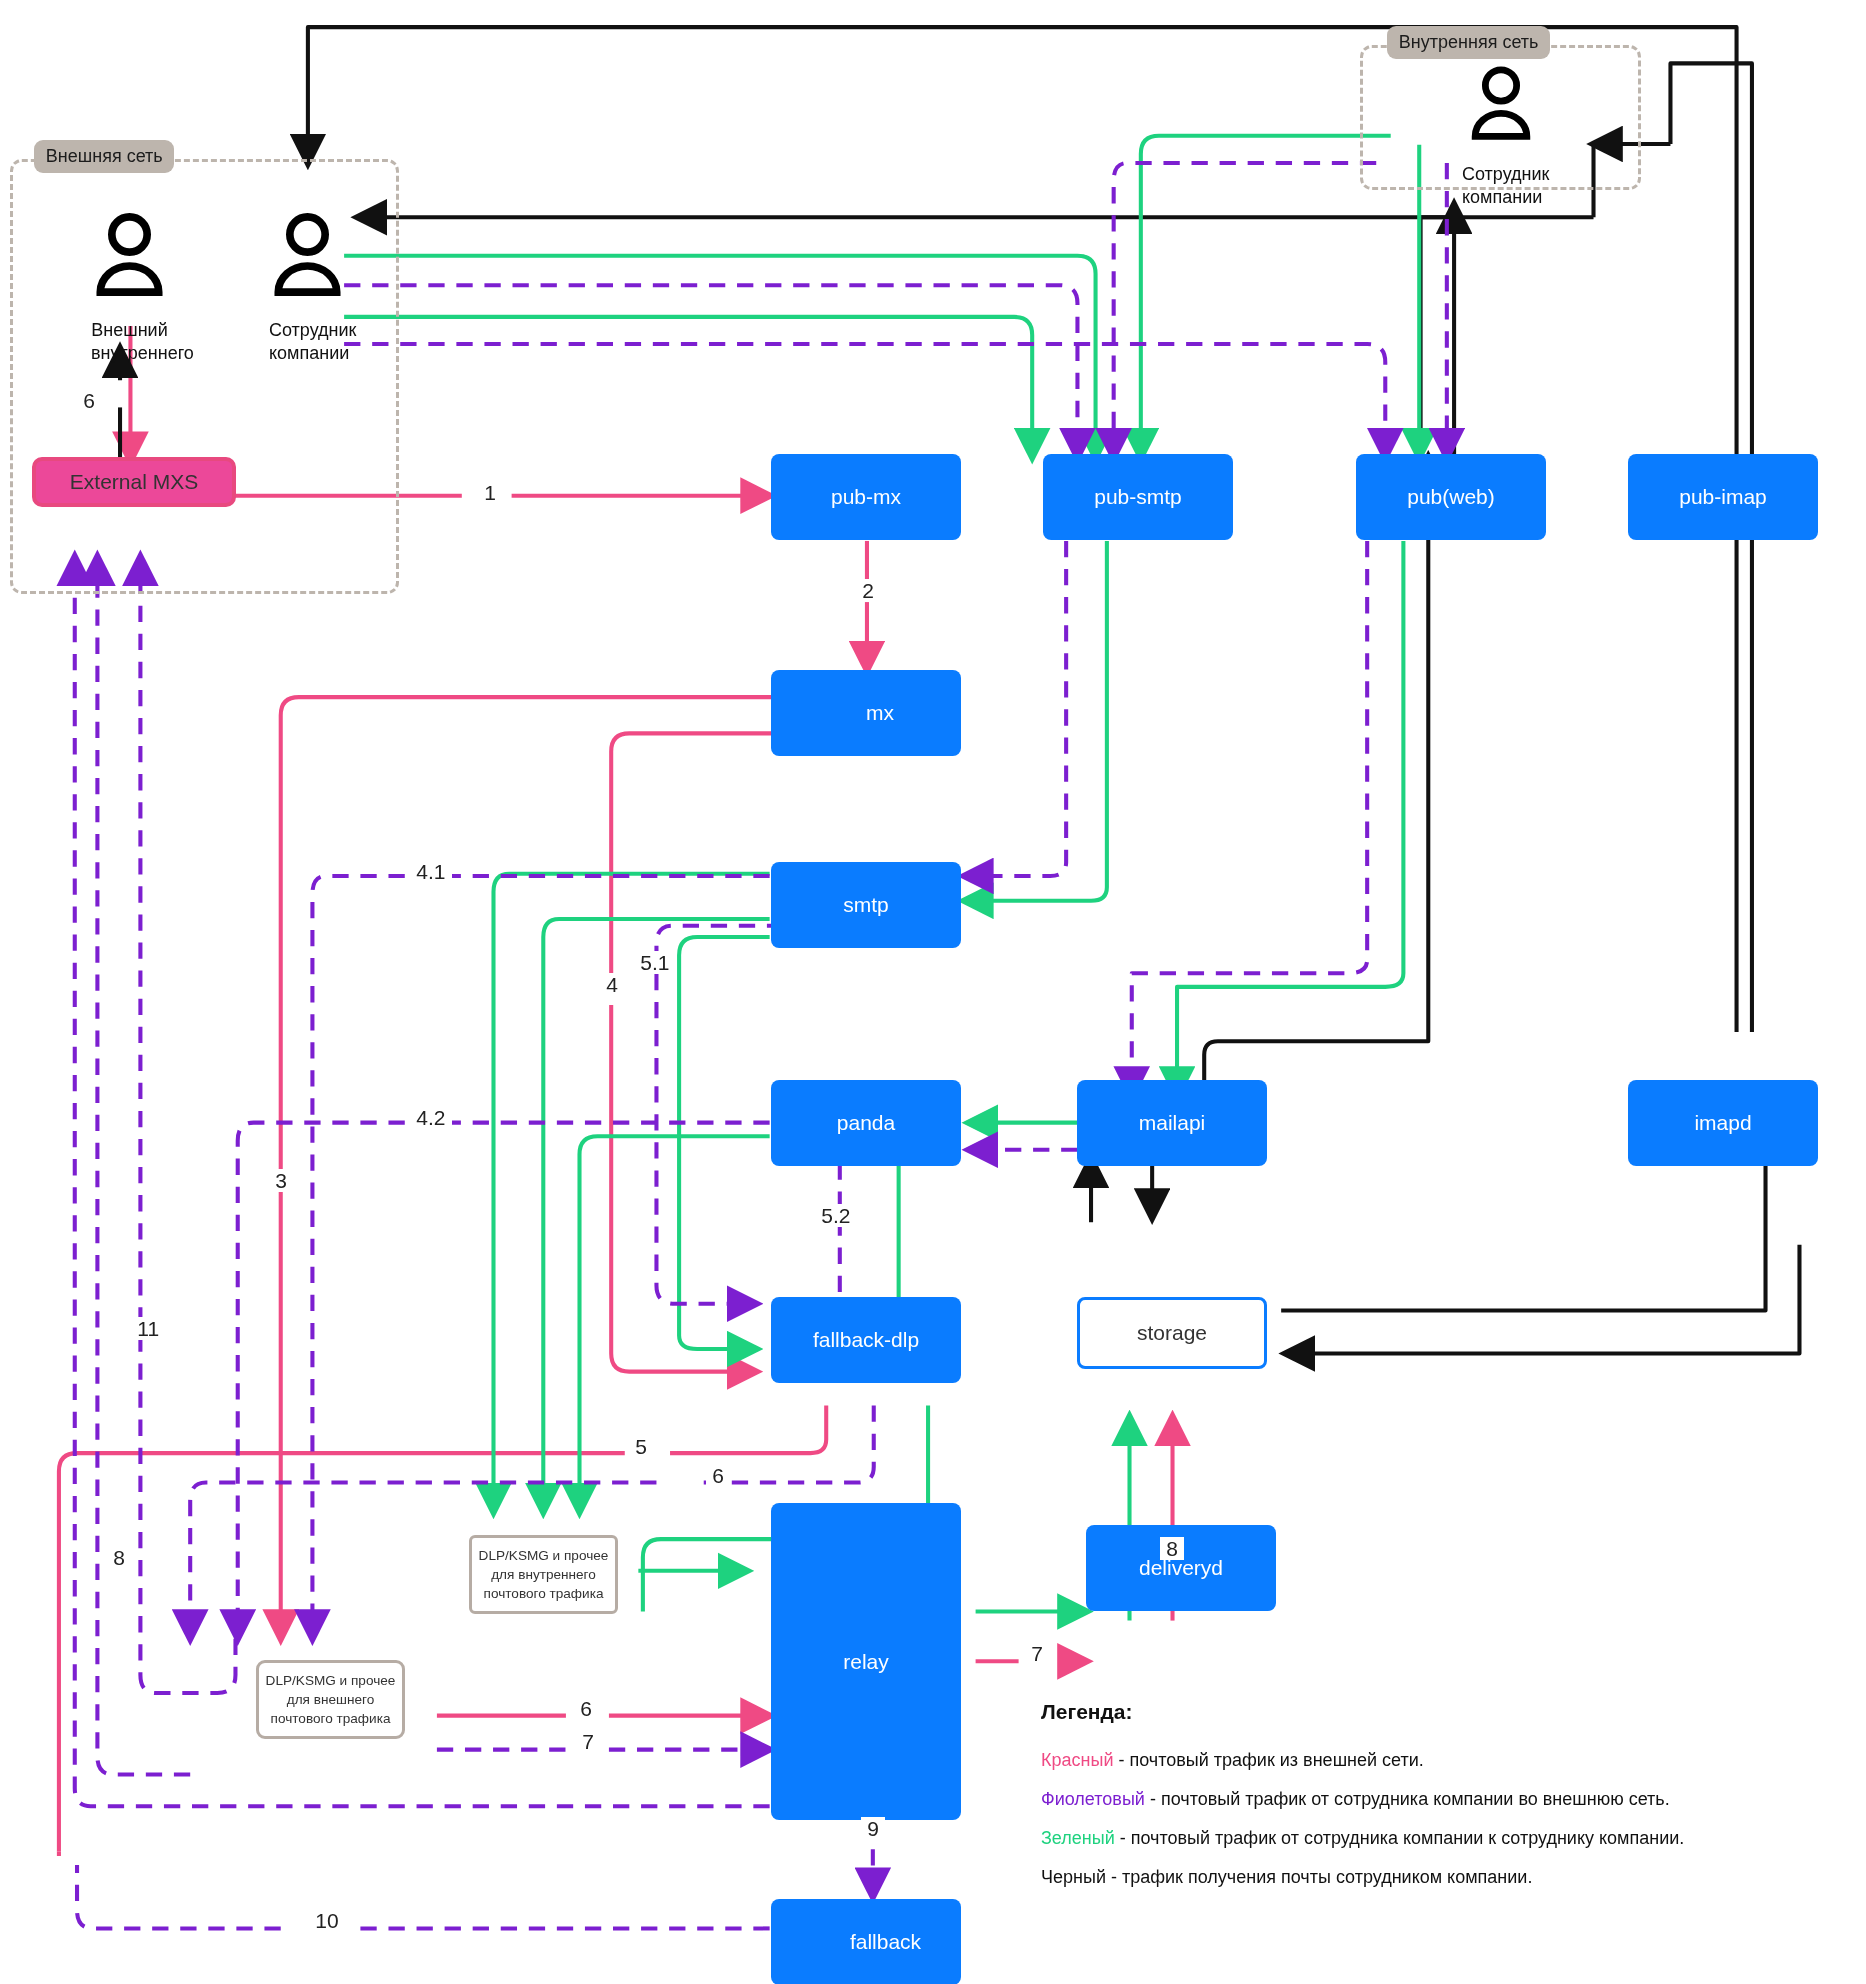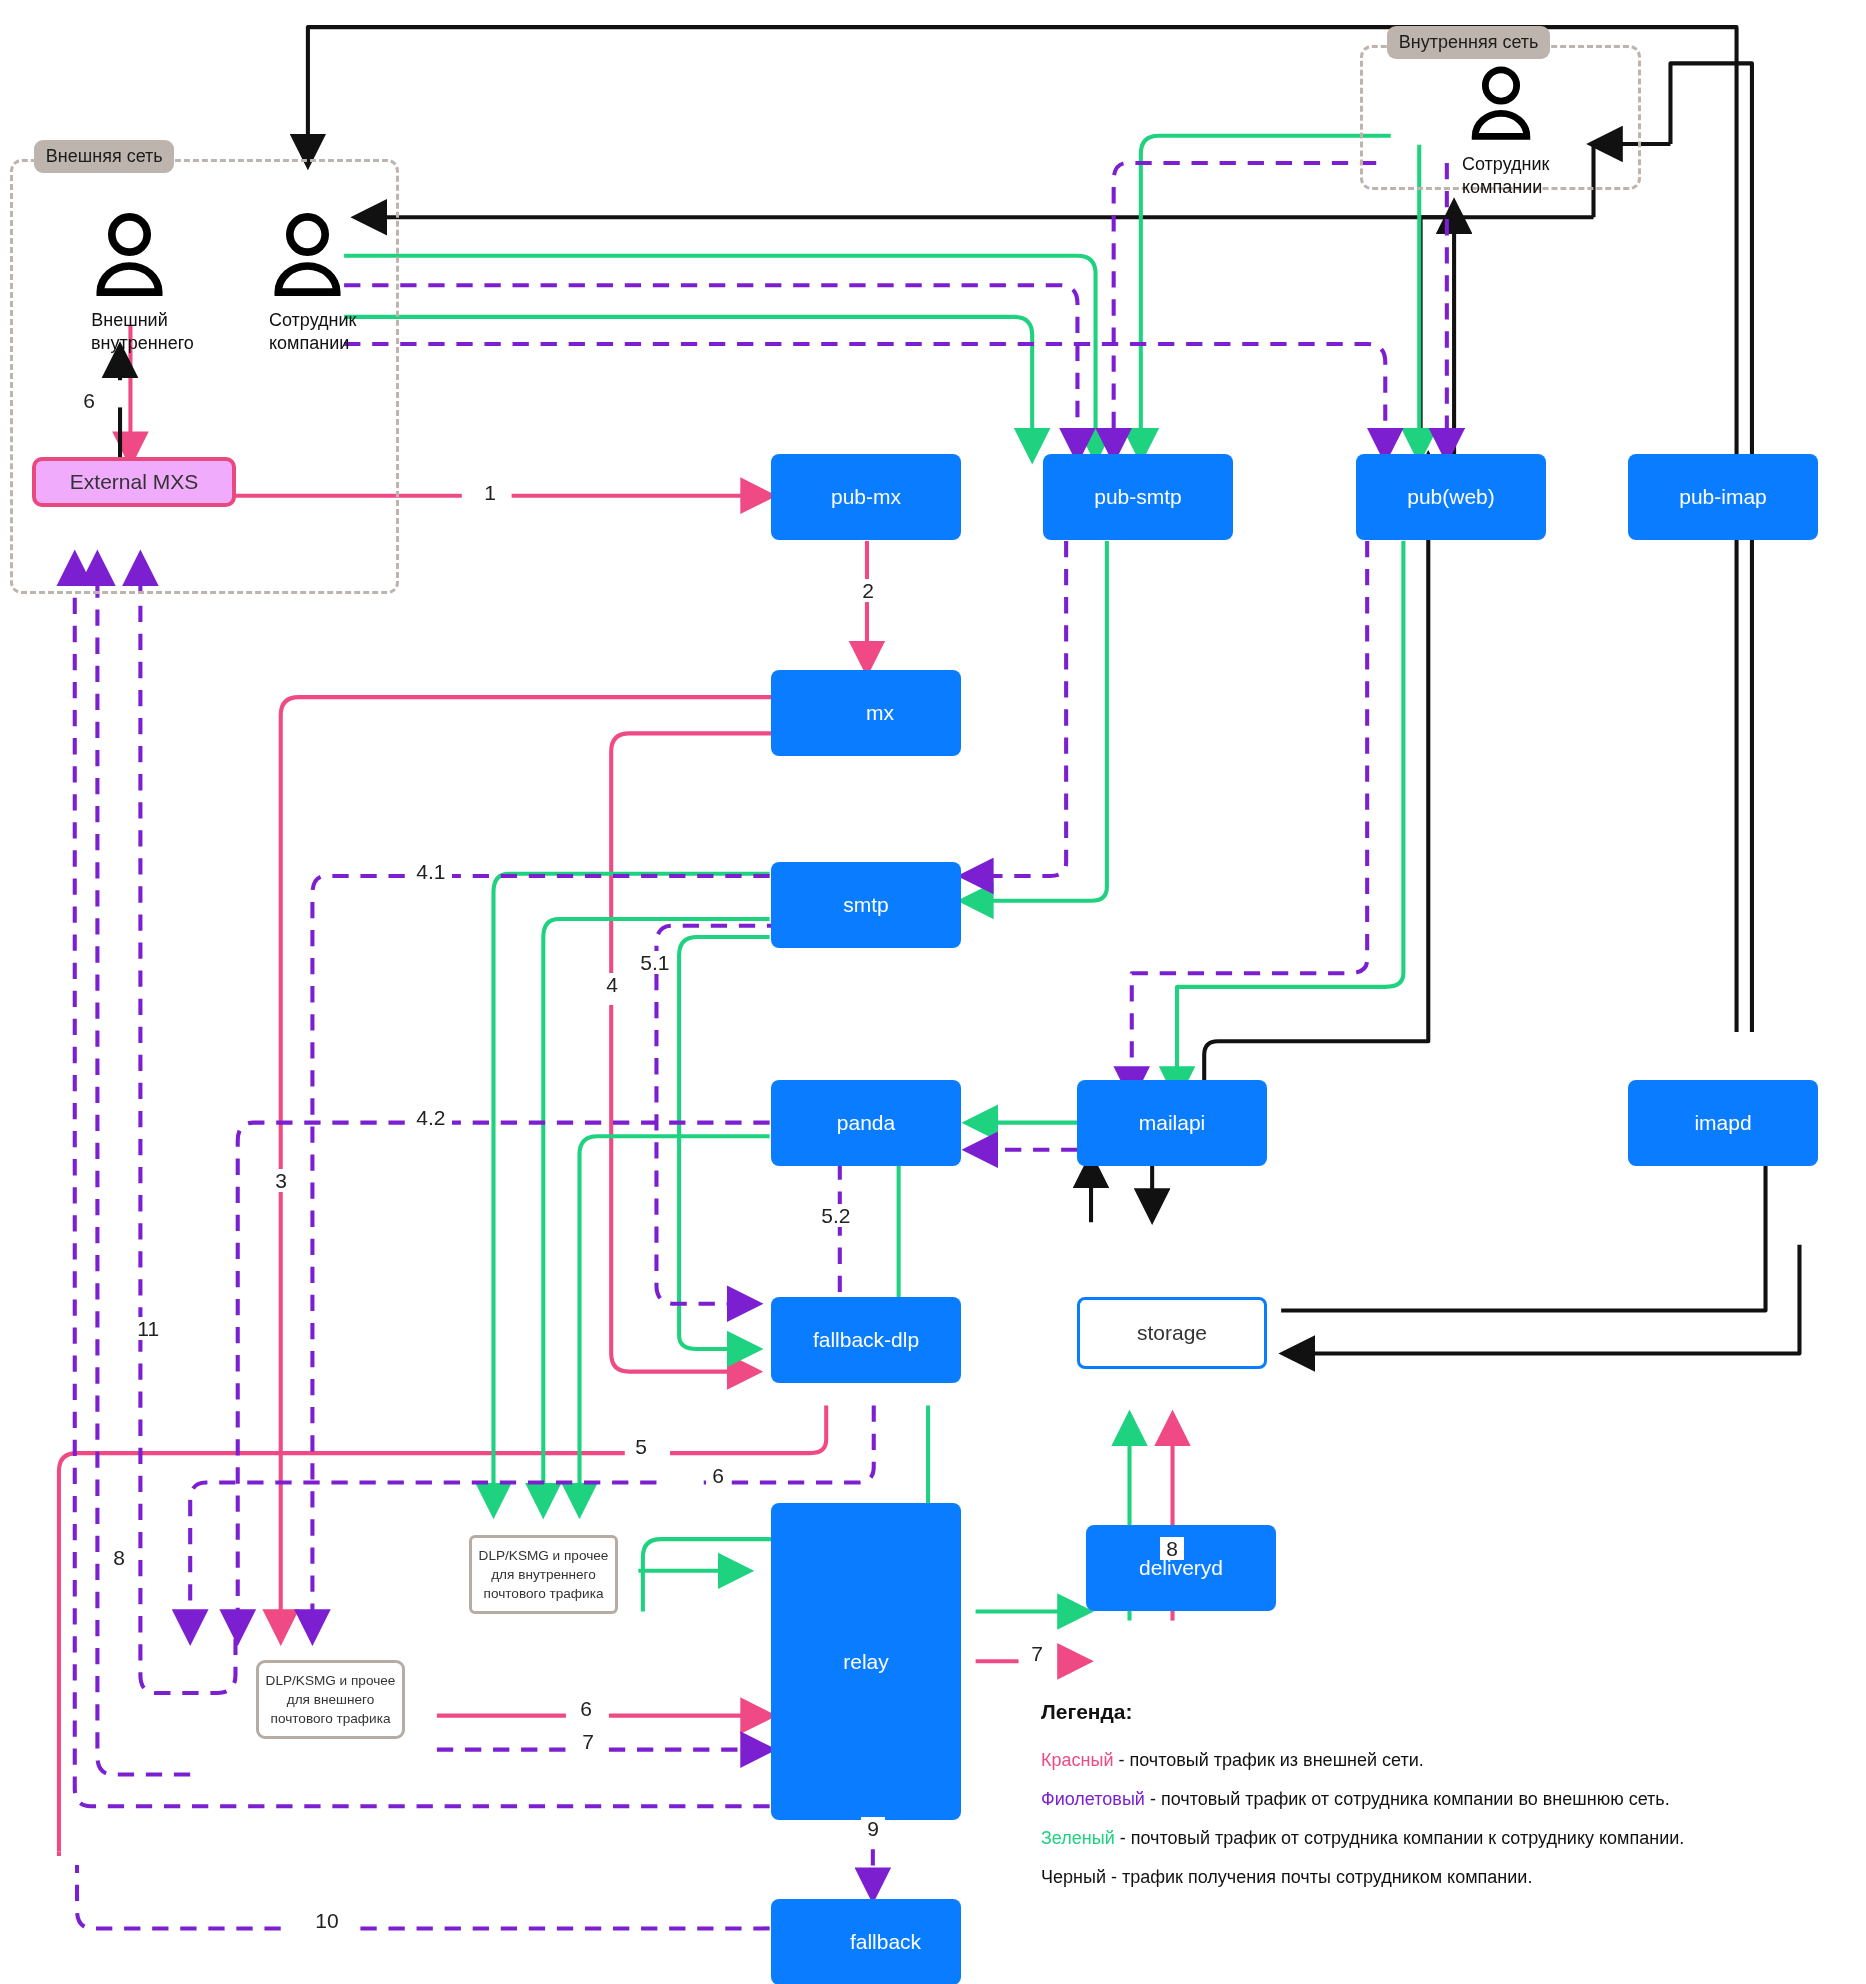--- a/index.html
+++ b/index.html
@@ -4,31 +4,31 @@
 <style>
   html,body{margin:0;padding:0;background:#fff;}
   body{font-family:"Liberation Sans","DejaVu Sans",sans-serif;}
   #stage{position:relative;width:1867px;height:1985px;background:#fff;overflow:hidden;}
   #wires{position:absolute;left:0;top:0;width:1867px;height:1985px;}
 
   .node{position:absolute;box-sizing:border-box;display:flex;align-items:center;
         justify-content:center;text-align:center;border-radius:8.1px;}
   .node.blue{background:#0a7cff;color:#fff;font-size:21px;}
   .node.white-blue{background:#fff;color:#333;border:3.2px solid #0a7cff;font-size:21px;}
-  .node.pink{background:#f0abfc;color:#333;border:4.1px solid #e8497f;font-size:21px;border-radius:10px;}
+  .node.pink{background:#ec4899;color:#333;border:4.1px solid #e8497f;font-size:21px;border-radius:10px;}
   .node.dlp{background:#fff;color:#333;border:3.2px solid #b6aca4;font-size:13.6px;line-height:1.42;
             border-radius:9px;padding:2.7px 4.5px;}
 
   .zone{position:absolute;box-sizing:border-box;border:3.2px dashed #bdb5ad;border-radius:11.8px;}
   .zone-label{position:absolute;background:#bdb5ad;color:#1c1c1c;font-size:18px;
               padding:5.9px 11.8px;border-radius:9px;white-space:nowrap;}
 
   .person{position:absolute;width:77px;text-align:center;}
   .person svg{display:block;margin:0 auto;}
-  .person .cap{font-size:18px;color:#111;line-height:1.25;margin-top:10px;white-space:pre-line;}
+  .person .cap{font-size:18px;color:#111;line-height:1.25;margin-top:20px;white-space:pre-line;}
 
   .elab{position:absolute;font-size:21px;color:#222;background:#fff;
         padding:0.9px 6.3px;white-space:nowrap;line-height:1;}
 
   .legend{position:absolute;}
   .legend .ttl{font-size:21px;font-weight:bold;color:#111;margin-bottom:26px;}
   .legend .row{font-size:18px;color:#111;margin-bottom:18px;white-space:nowrap;}
   .legend .sw-red{color:#ef4a84;}
   .legend .sw-purple{color:#7c1fd0;}
   .legend .sw-green{color:#1ed27f;}

